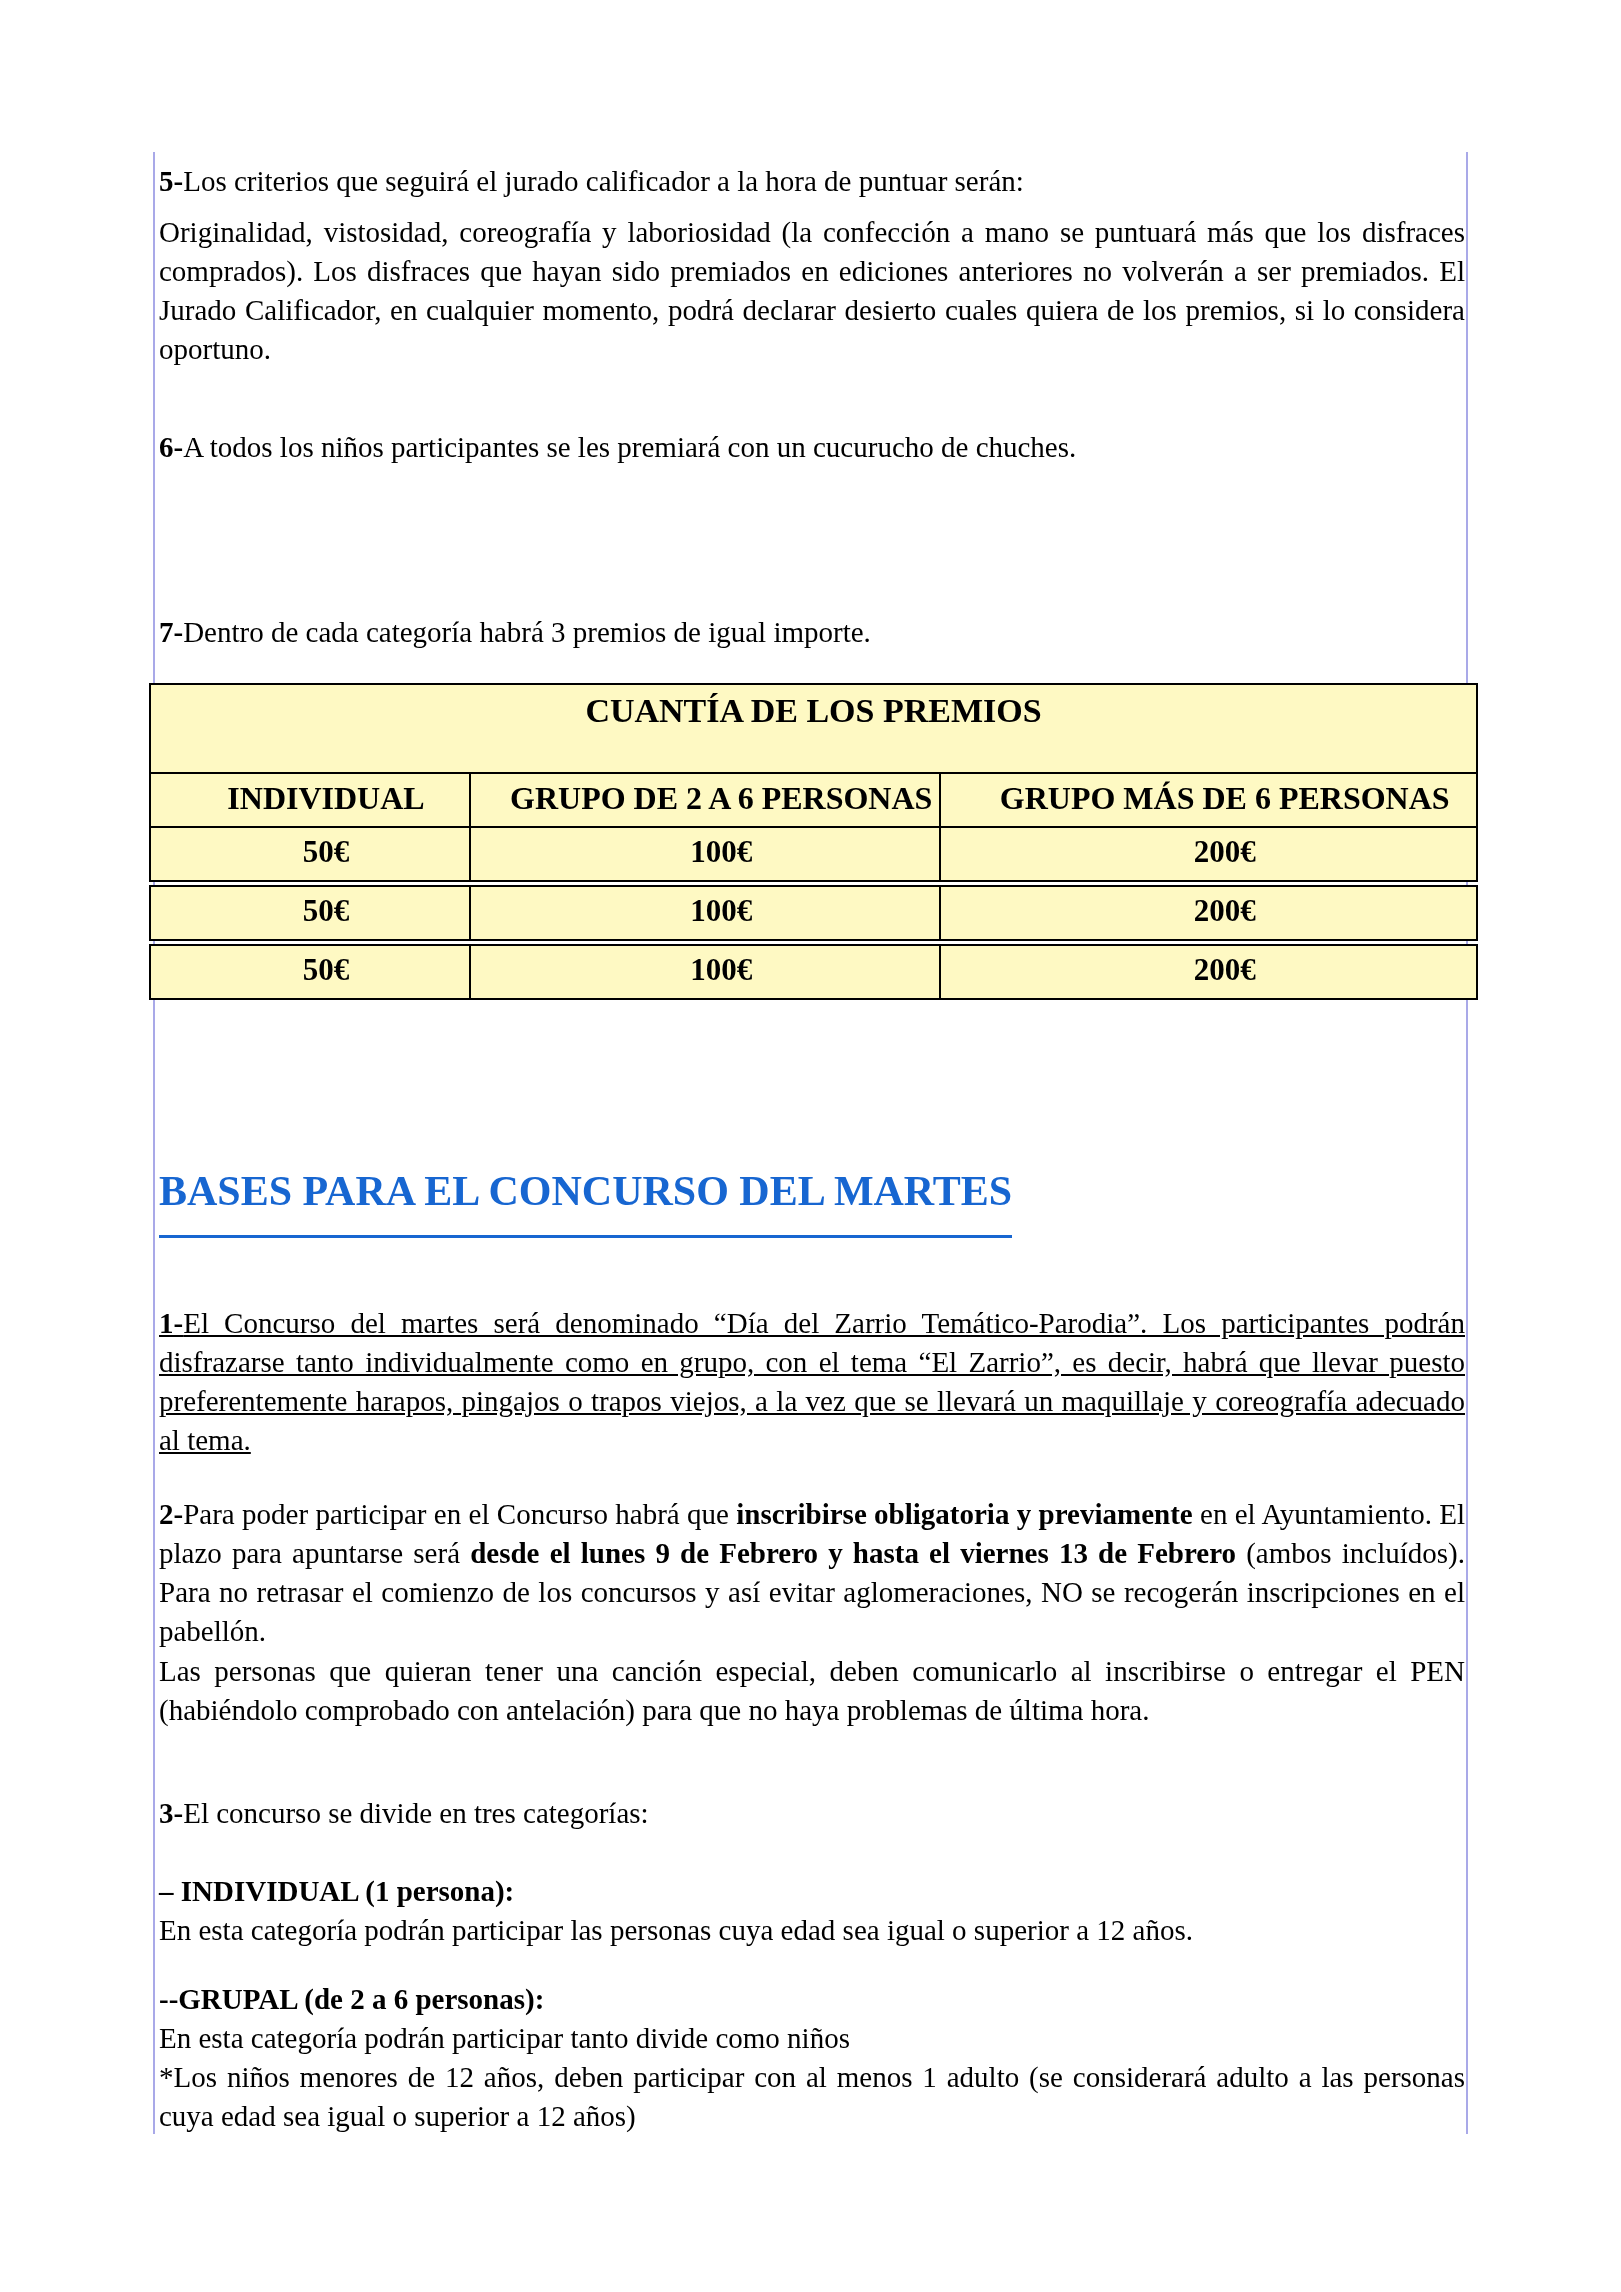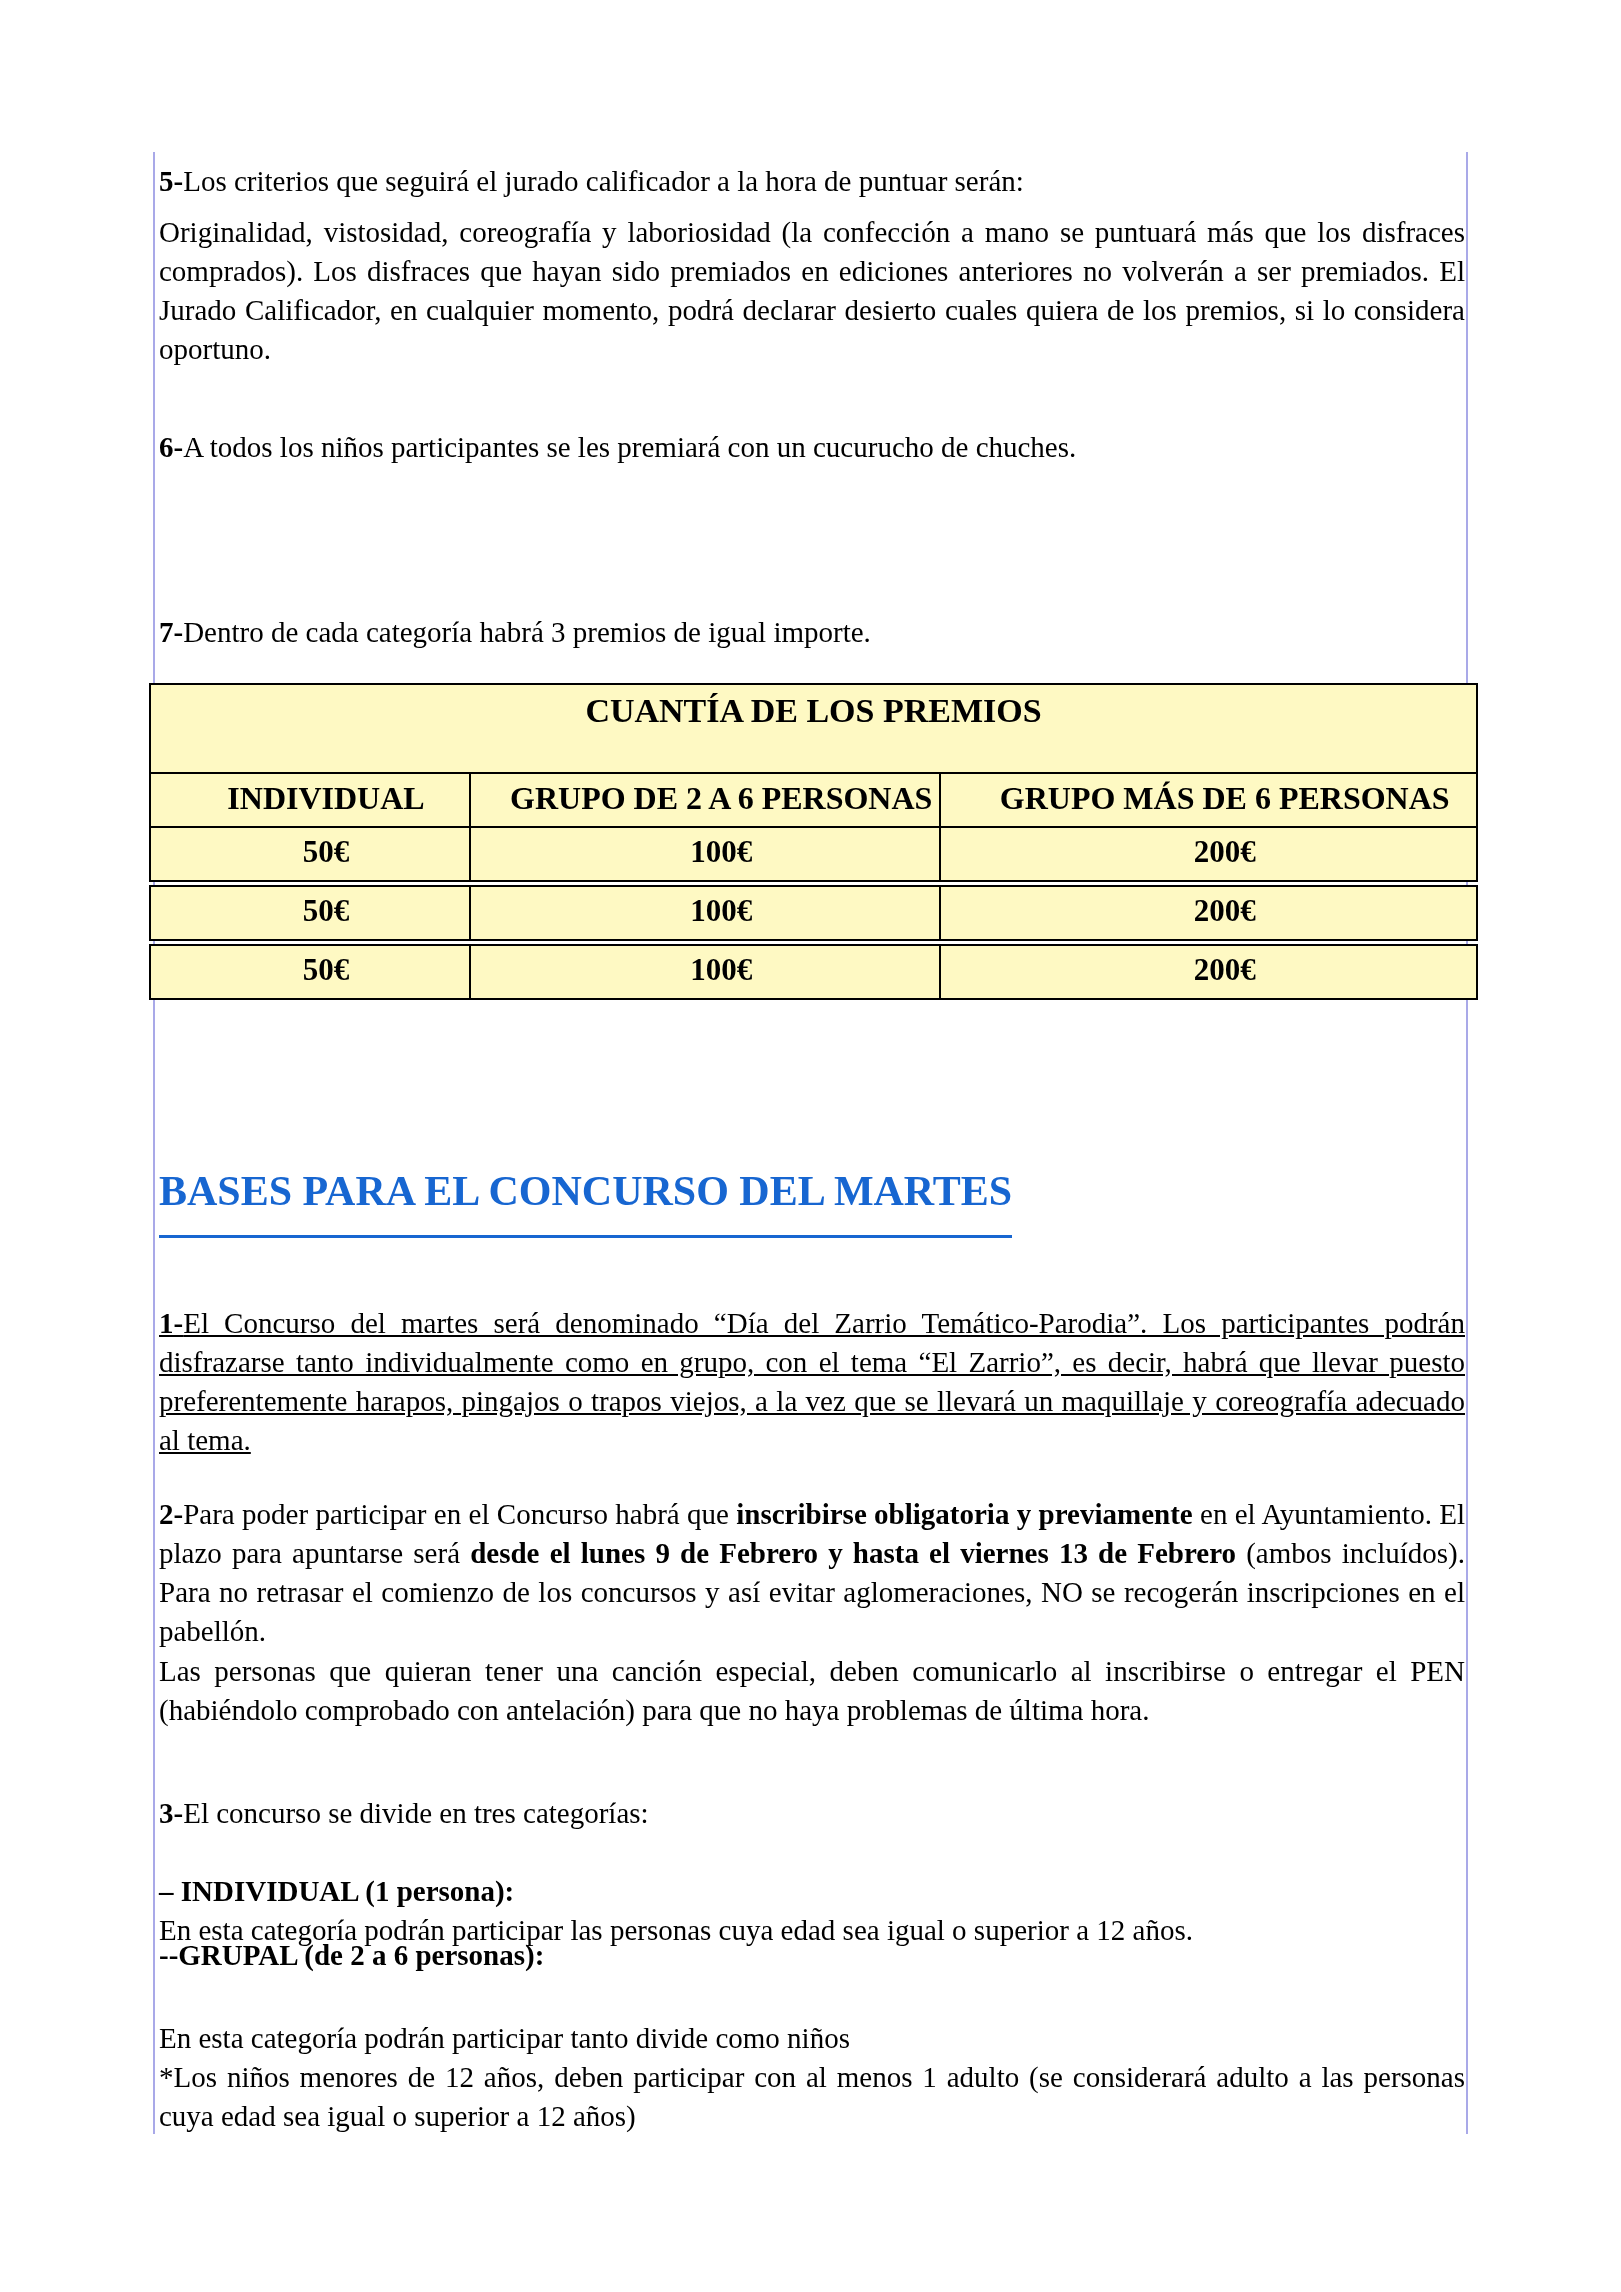--- a/index.html
+++ b/index.html
@@ -31,21 +31,21 @@
   #p5body{top:213px;}
   #p6{top:428px;}
   #p7{top:613px;}
   #heading{top:1168px;}
   #p1{top:1304px;text-decoration:underline;}
   #p2{top:1495px;}
   #p2b{top:1652px;}
   #p3{top:1794px;}
   #c1t{top:1872px;}
   #c1b{top:1911px;}
-  #c2t{top:1936px;}
+  #c2t{top:1980px;}
   #c2b1{top:2019px;}
   #c2b2{top:2058px;}
   
   #heading{
     font-size:42px;line-height:47px;font-weight:bold;
     color:#1766d1;
   }
   #heading .hd-inner{
     display:inline-block;
     border-bottom:3.9px solid #1766d1;

